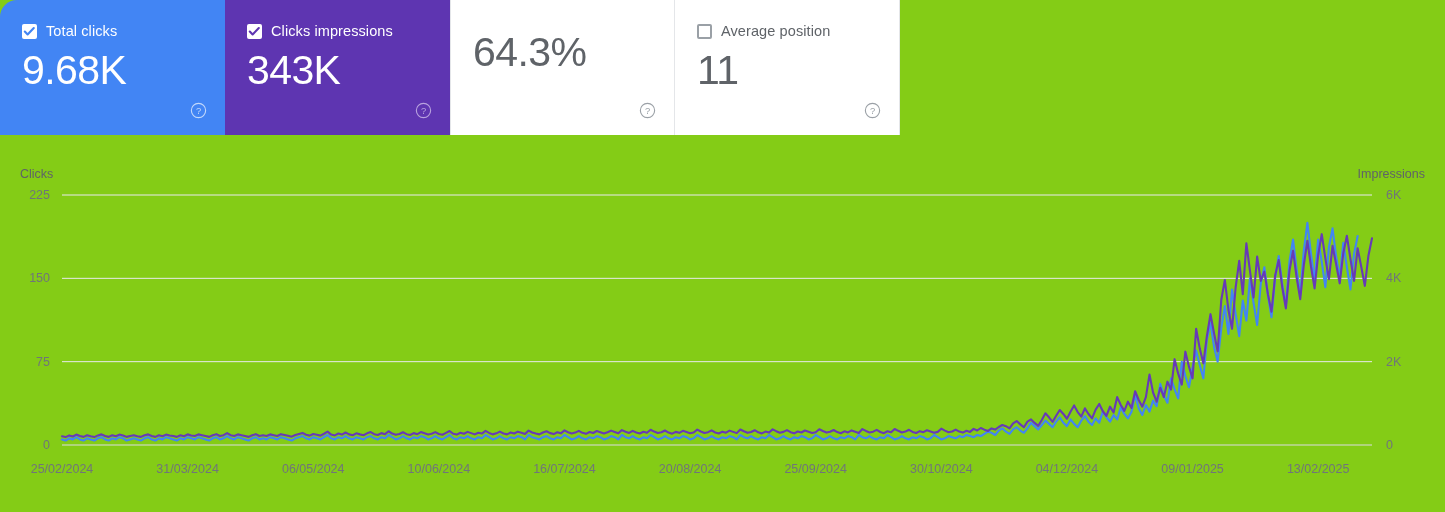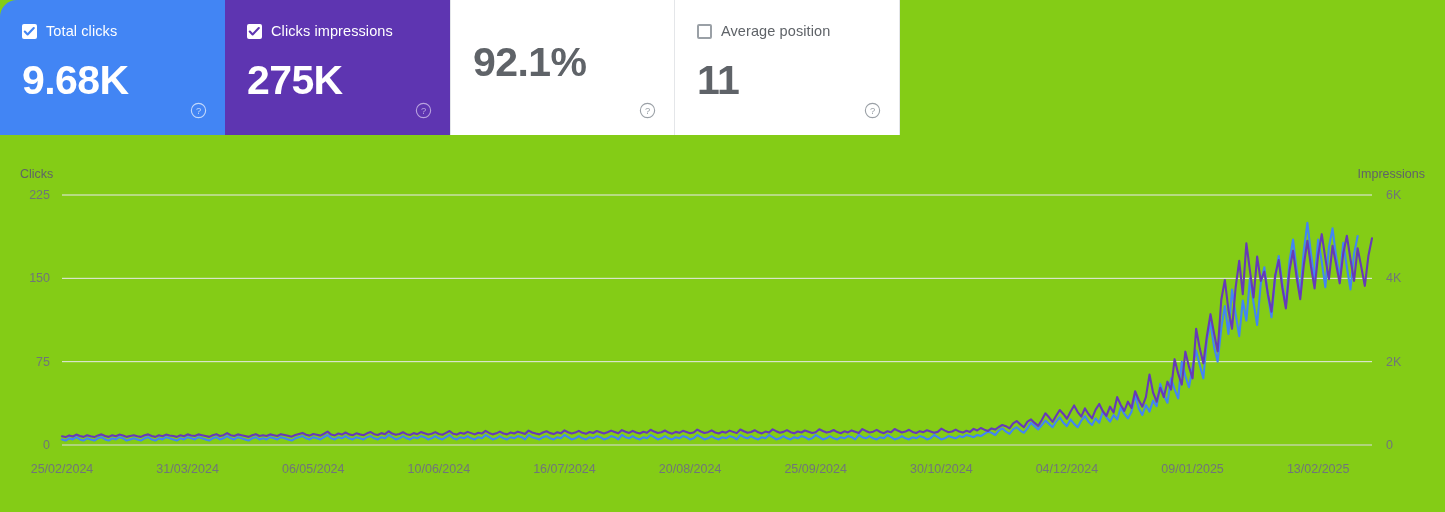--- a/index.html
+++ b/index.html
@@ -62,23 +62,23 @@
   .metric-label {
     font-size: 14.5px;
     letter-spacing: .1px;
     white-space: nowrap;
   }
   .metric-card.clicks .metric-label,
   .metric-card.impressions .metric-label { color: #ffffff; }
   .metric-card.plain .metric-label { color: #5f6368; }
 
   .metric-value {
-    margin-top: 16px;
+    margin-top: 6px;
     font-size: 41px;
-    font-weight: 700;
+    font-weight: 400;
     letter-spacing: -.6px;
     line-height: 1.18;
     white-space: nowrap;
   }
   .metric-card.clicks .metric-value,
   .metric-card.impressions .metric-value { color: #ffffff; }
   .metric-card.plain .metric-value { color: #5f6368; }
 
   .help-icon {
     position: absolute;
@@ -141,31 +141,31 @@
 
     <div class="metric-card impressions selected">
       <div class="metric-head">
         <span class="cbox on">
           <svg width="13" height="13" viewBox="0 0 13 13" aria-hidden="true">
             <path d="M1.8 6.6 L4.6 9.4 L10.8 3.0" fill="none" stroke="#5e35b1" stroke-width="2.1" stroke-linecap="round" stroke-linejoin="round"></path>
           </svg>
         </span>
         <span class="metric-label">Clicks impressions</span>
       </div>
-      <div class="metric-value">275K</div>
+      <div class="metric-value">343K</div>
       <span class="help-icon">
         <svg width="17" height="17" viewBox="0 0 20 20">
           <circle cx="10" cy="10" r="8.4" fill="none" stroke="#b9a3df" stroke-width="1.3"></circle>
           <text x="10" y="14.2" text-anchor="middle" font-size="11" fill="#b9a3df" font-family="Liberation Sans, sans-serif">?</text>
         </svg>
       </span>
     </div>
 
     <div class="metric-card plain first">
-      <div class="metric-value">92.1%</div>
+      <div class="metric-value">64.3%</div>
       <span class="help-icon">
         <svg width="17" height="17" viewBox="0 0 20 20">
           <circle cx="10" cy="10" r="8.4" fill="none" stroke="#9aa0a6" stroke-width="1.3"></circle>
           <text x="10" y="14.2" text-anchor="middle" font-size="11" fill="#9aa0a6" font-family="Liberation Sans, sans-serif">?</text>
         </svg>
       </span>
     </div>
 
     <div class="metric-card plain last">
       <div class="metric-head">

